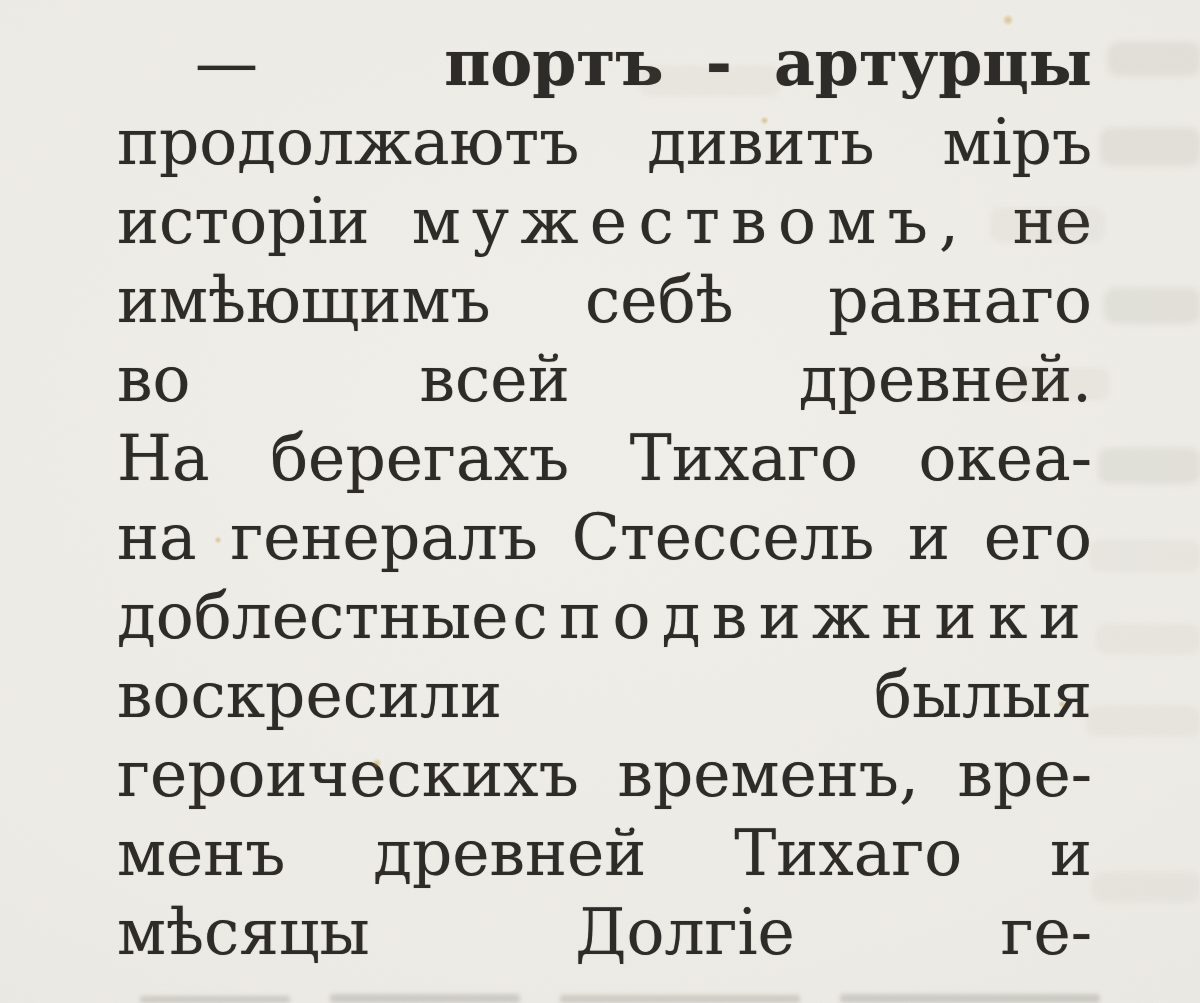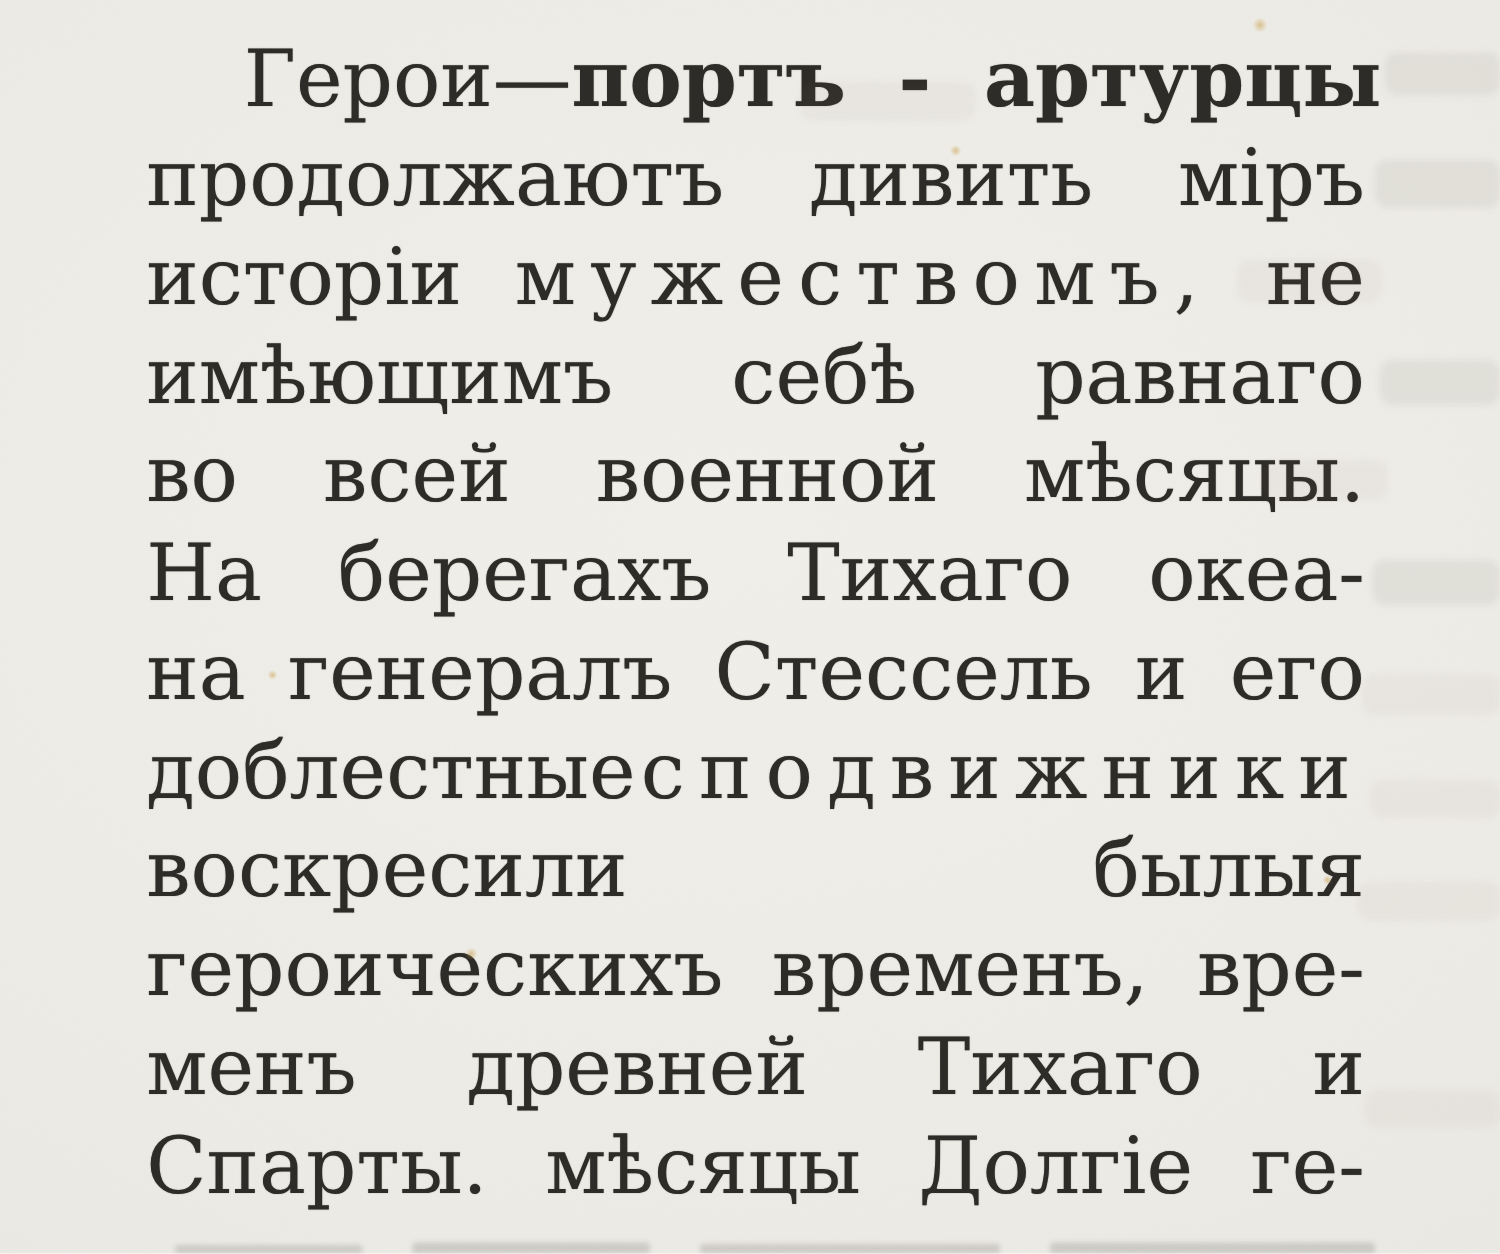--- a/index.html
+++ b/index.html
@@ -68,21 +68,20 @@
   <svg class="grain" width="1200" height="1003">
     <filter id="noise">
       <feTurbulence type="fractalNoise" baseFrequency="0.9" numOctaves="2" stitchTiles="stitch"></feTurbulence>
       <feColorMatrix type="matrix" values="0 0 0 0 0.55  0 0 0 0 0.545  0 0 0 0 0.52  0 0 0 0.05 0"></feColorMatrix>
     </filter>
     <rect width="1200" height="1003" filter="url(#noise)"></rect>
   </svg>
 
   <div class="text-column">
       <div class="line indent">
-        <span class="word">Герои</span>
         <span class="word">—</span>
         <span class="word wspace">портъ - артурцы</span>
       </div>
       <div class="line">
         <span class="word">продолжаютъ</span>
         <span class="word">дивить</span>
         <span class="word">міръ</span>
       </div>
       <div class="line">
         <span class="word">исторіи</span>
@@ -90,22 +89,21 @@
         <span class="word">не</span>
       </div>
       <div class="line">
         <span class="word">имѣющимъ</span>
         <span class="word">себѣ</span>
         <span class="word">равнаго</span>
       </div>
       <div class="line">
         <span class="word">во</span>
         <span class="word">всей</span>
-        <span class="word">военной</span>
-        <span class="word">мѣсяцы.</span>
+        <span class="word">древней.</span>
       </div>
       <div class="line">
         <span class="word">На</span>
         <span class="word">берегахъ</span>
         <span class="word">Тихаго</span>
         <span class="word">океа-</span>
       </div>
       <div class="line">
         <span class="word">на</span>
         <span class="word">генералъ</span>
@@ -126,21 +124,20 @@
         <span class="word">временъ,</span>
         <span class="word">вре-</span>
       </div>
       <div class="line">
         <span class="word">менъ</span>
         <span class="word">древней</span>
         <span class="word">Тихаго</span>
         <span class="word">и</span>
       </div>
       <div class="line">
-        <span class="word">Спарты.</span>
         <span class="word">мѣсяцы</span>
         <span class="word">Долгіе</span>
         <span class="word">ге-</span>
       </div>
     </div>
 
   <div class="ghost" style="left:1108px; top:42px;  width:92px; height:34px;"></div>
   <div class="ghost light" style="left:640px;  top:66px;  width:140px; height:30px;"></div>
   <div class="ghost" style="left:1100px; top:128px; width:100px; height:38px;"></div>
   <div class="ghost light" style="left:990px;  top:208px; width:115px; height:34px;"></div>

